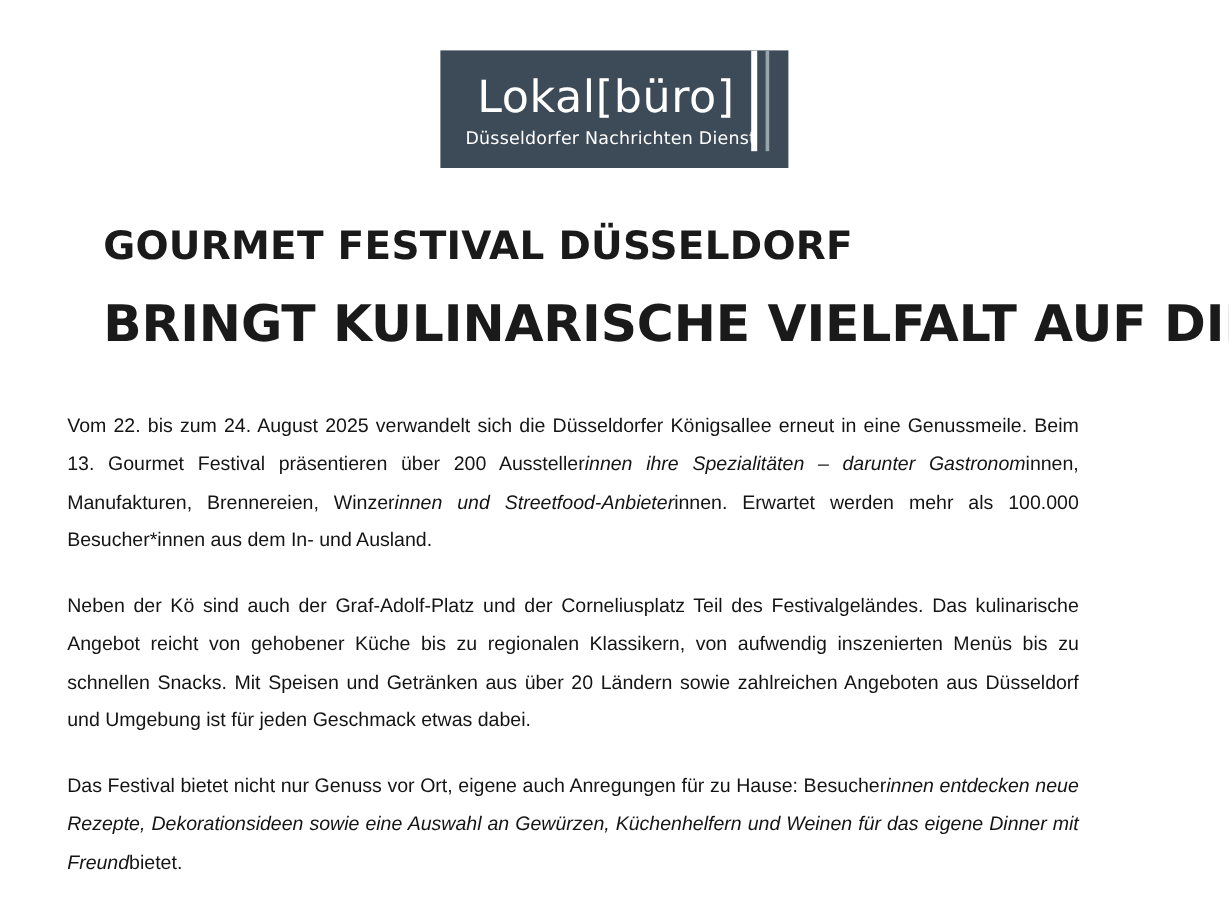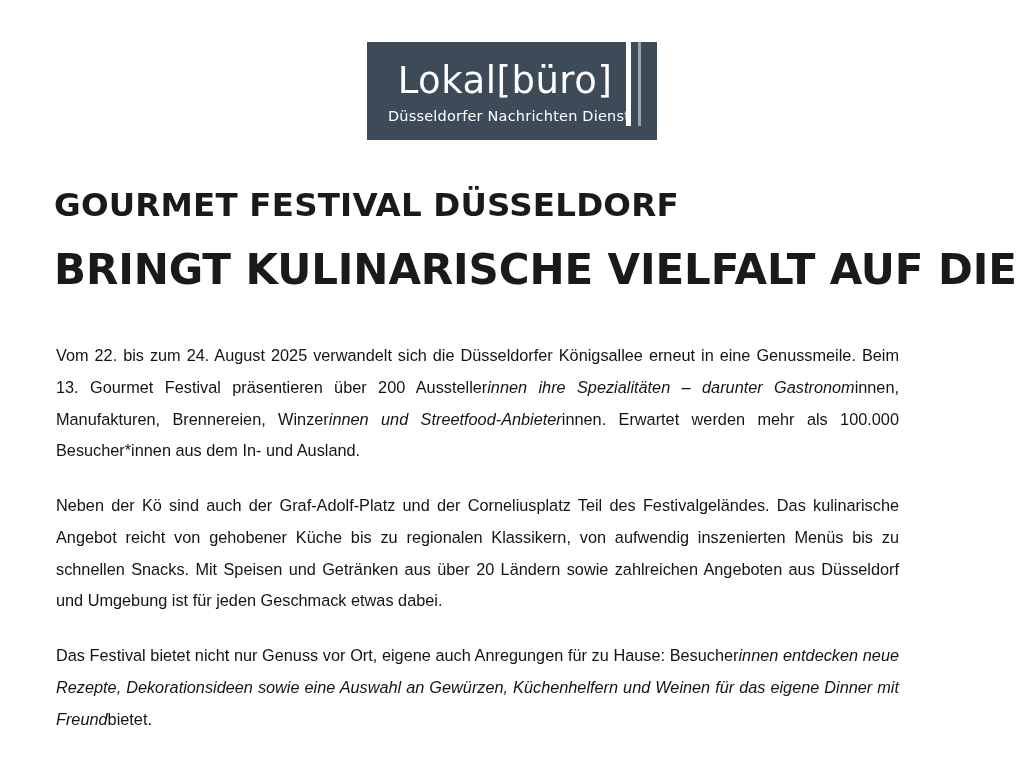--- a/index.html
+++ b/index.html
@@ -79,20 +79,21 @@
     width: 920px;
   }
   .headline-line {
     font-family: "DejaVu Sans", sans-serif;
     font-size: 32.5px;
     font-weight: bold;
     color: #1a1a1a;
     letter-spacing: 0.2px;
     line-height: 1.72;
     white-space: nowrap;
+    margin-left: 32px;
   }
   .headline-line.second {
     font-size: 42px;
     letter-spacing: -0.1px;
   }
   
   .body-text {
     margin: 34px 0 0 56px;
     width: 843px;
   }

